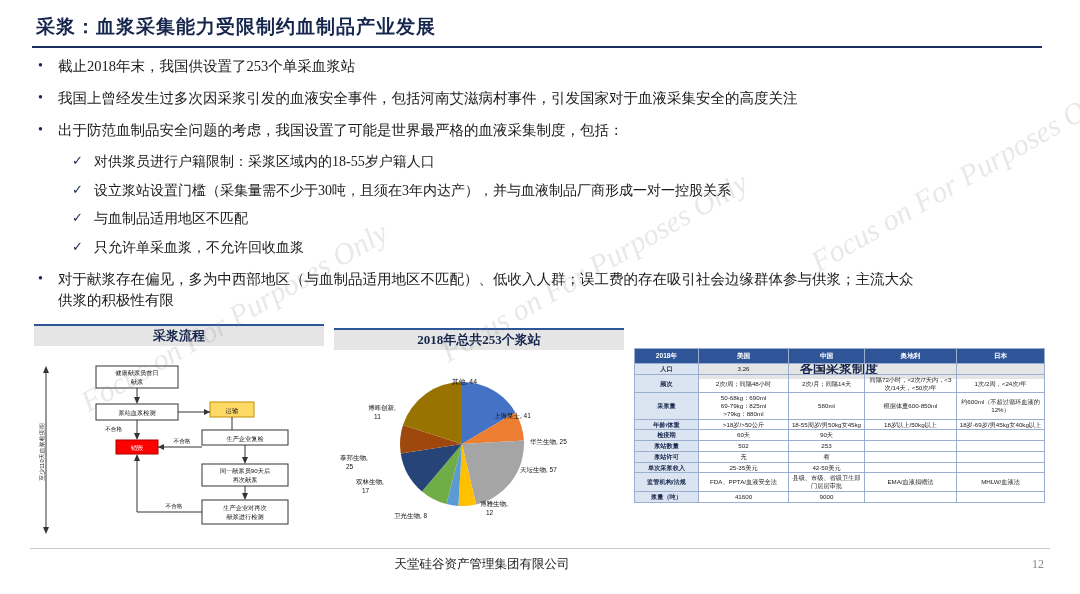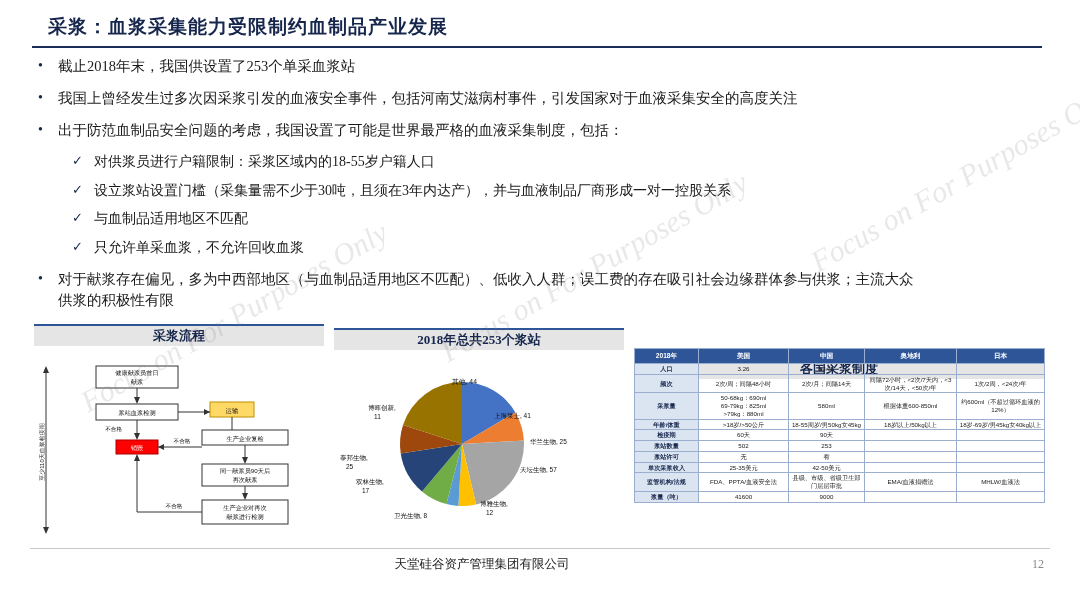--- a/index.html
+++ b/index.html
@@ -10,21 +10,21 @@
   }
   .slide{position:relative;width:1080px;height:594px;}
 
   
   .title-bar{
     position:absolute;left:32px;top:12px;width:1010px;height:34px;
     border-bottom:2px solid #1a2e5a;
   }
   .title-text{
     font-size:19px;font-weight:bold;color:#16264d;letter-spacing:1px;
-    position:absolute;left:16px;top:2px;white-space:nowrap;
+    position:absolute;left:4px;top:2px;white-space:nowrap;
   }
 
   
   .bullets{position:absolute;left:34px;top:56px;width:1010px;}
   .b1{display:flex;align-items:flex-start;margin-bottom:11px;font-size:14.5px;line-height:1.45;}
   .b1 .dot{width:20px;flex:0 0 20px;text-align:left;color:#16264d;font-size:14px;padding-left:4px;}
   .b1 .txt{flex:1;}
   .b2{display:flex;align-items:flex-start;margin-bottom:9px;font-size:14px;line-height:1.4;margin-left:38px;}
   .b2 .chk{width:22px;flex:0 0 22px;color:#16264d;font-size:13px;}
   .b2 .txt{flex:1;}

